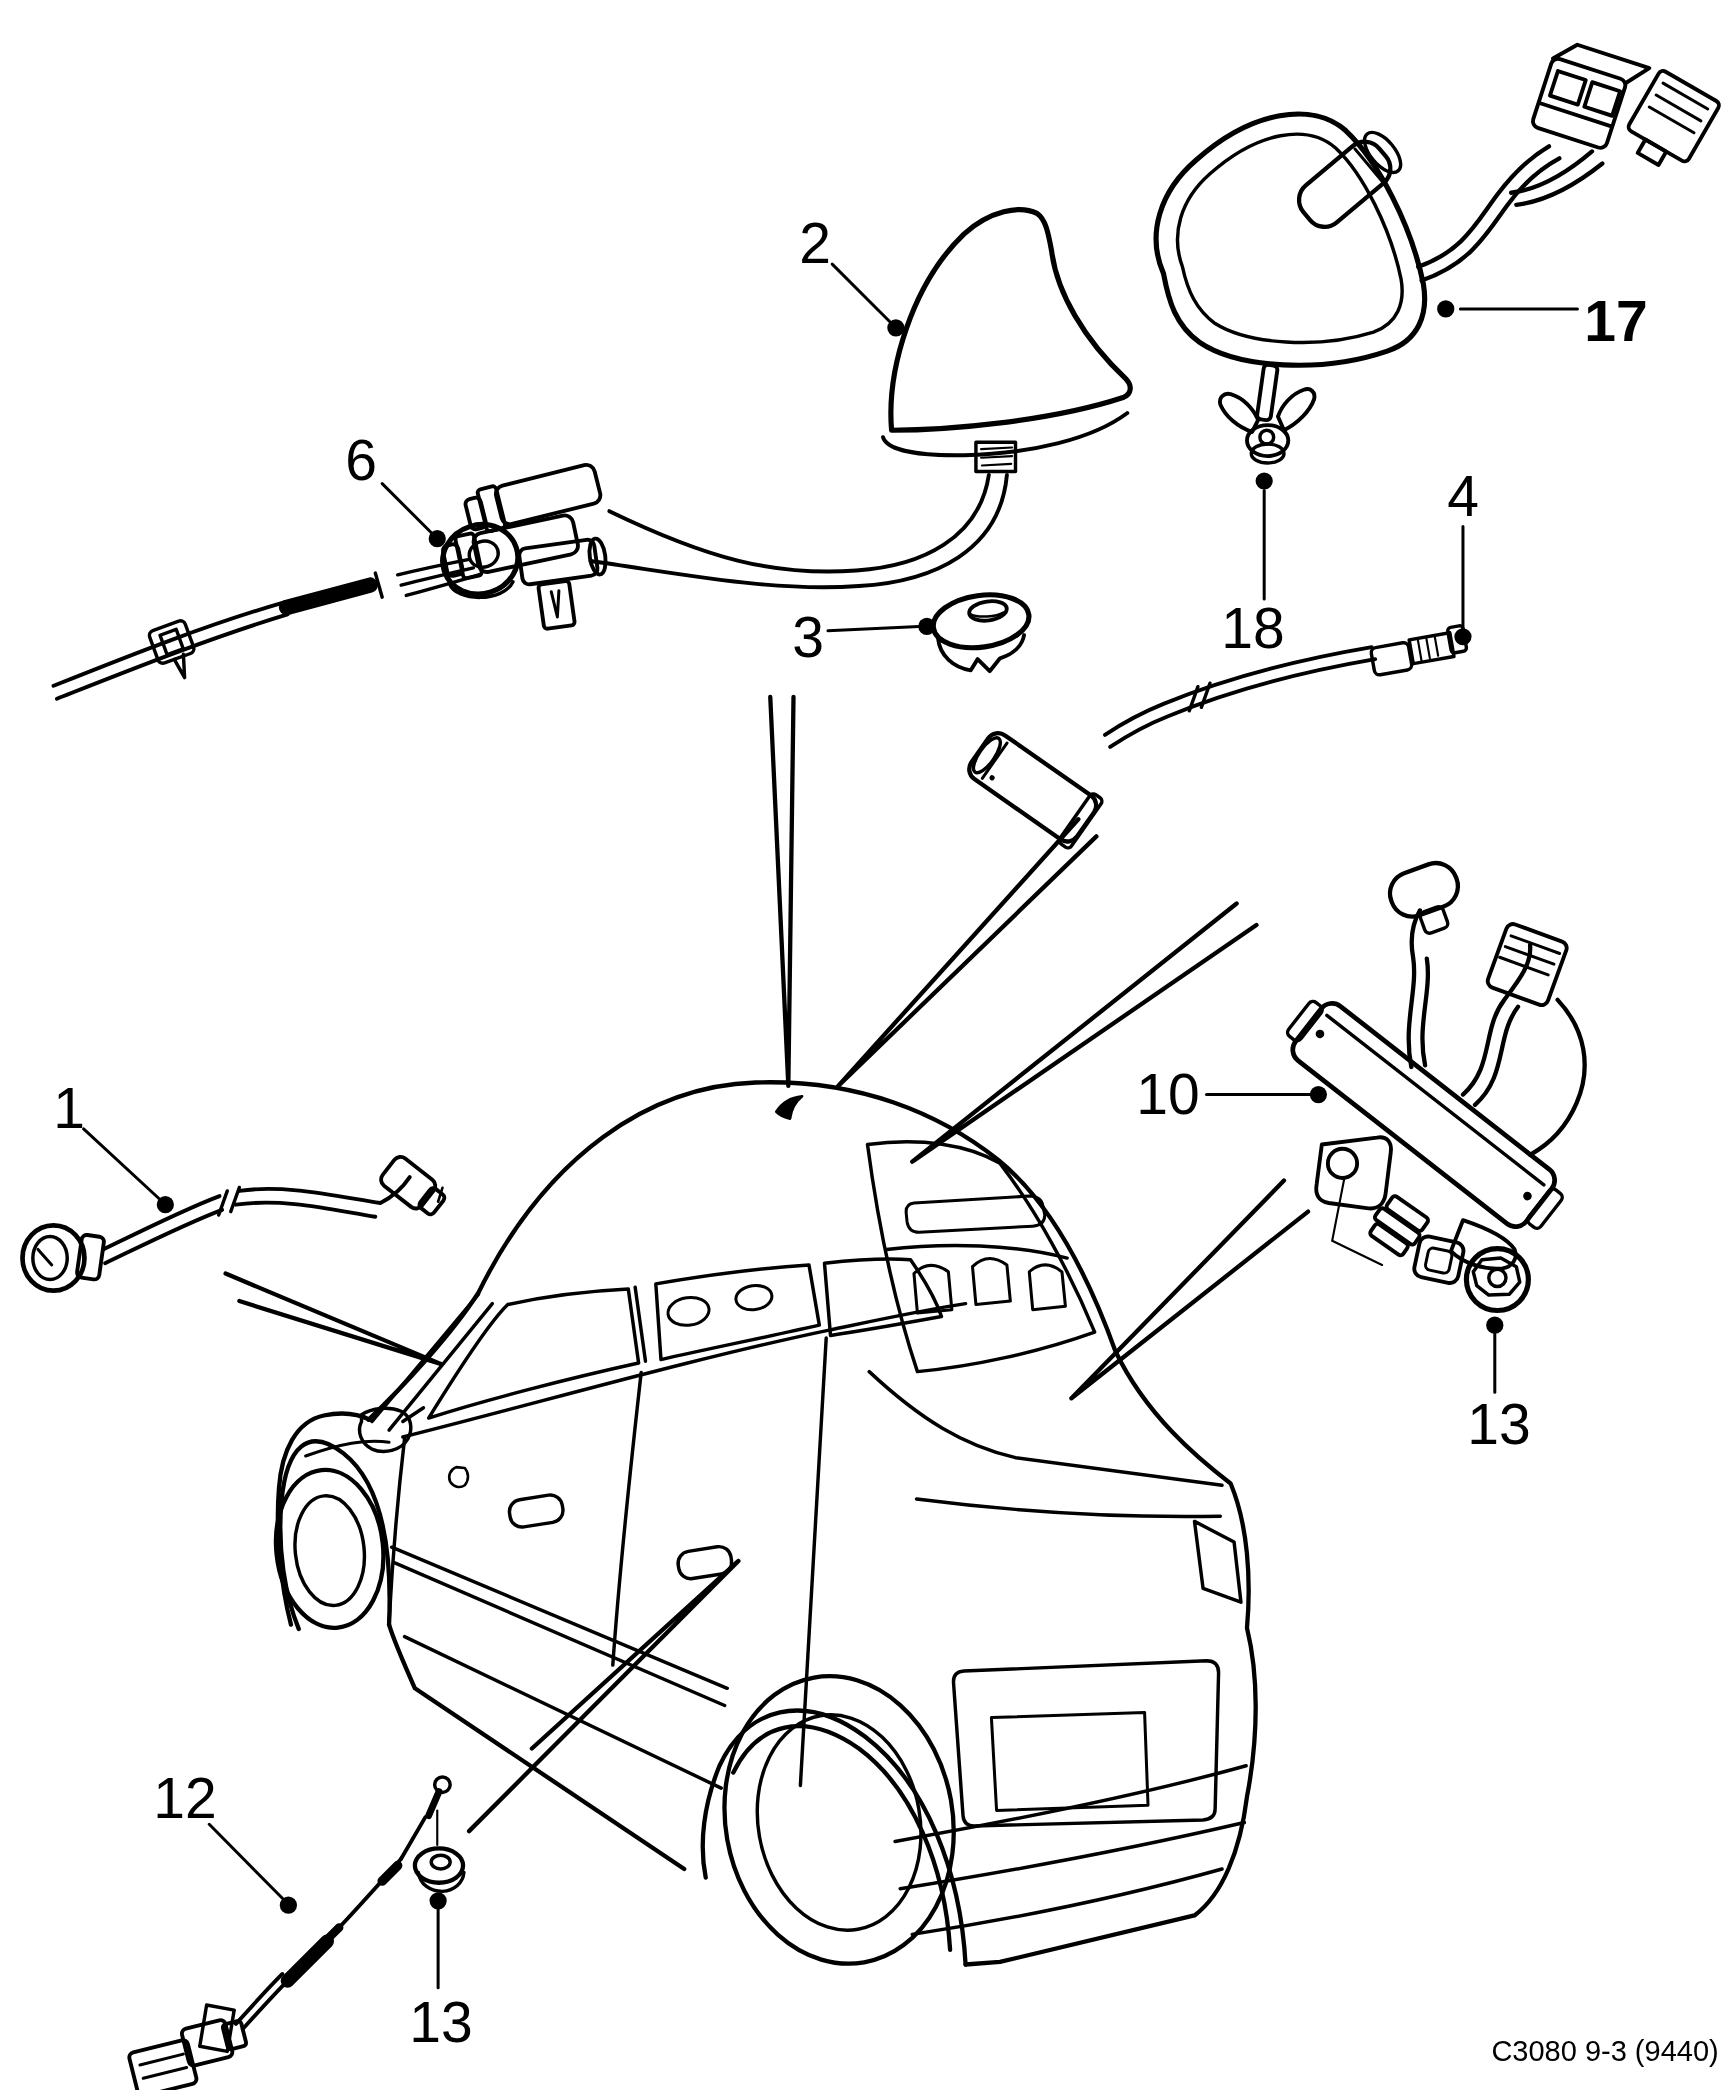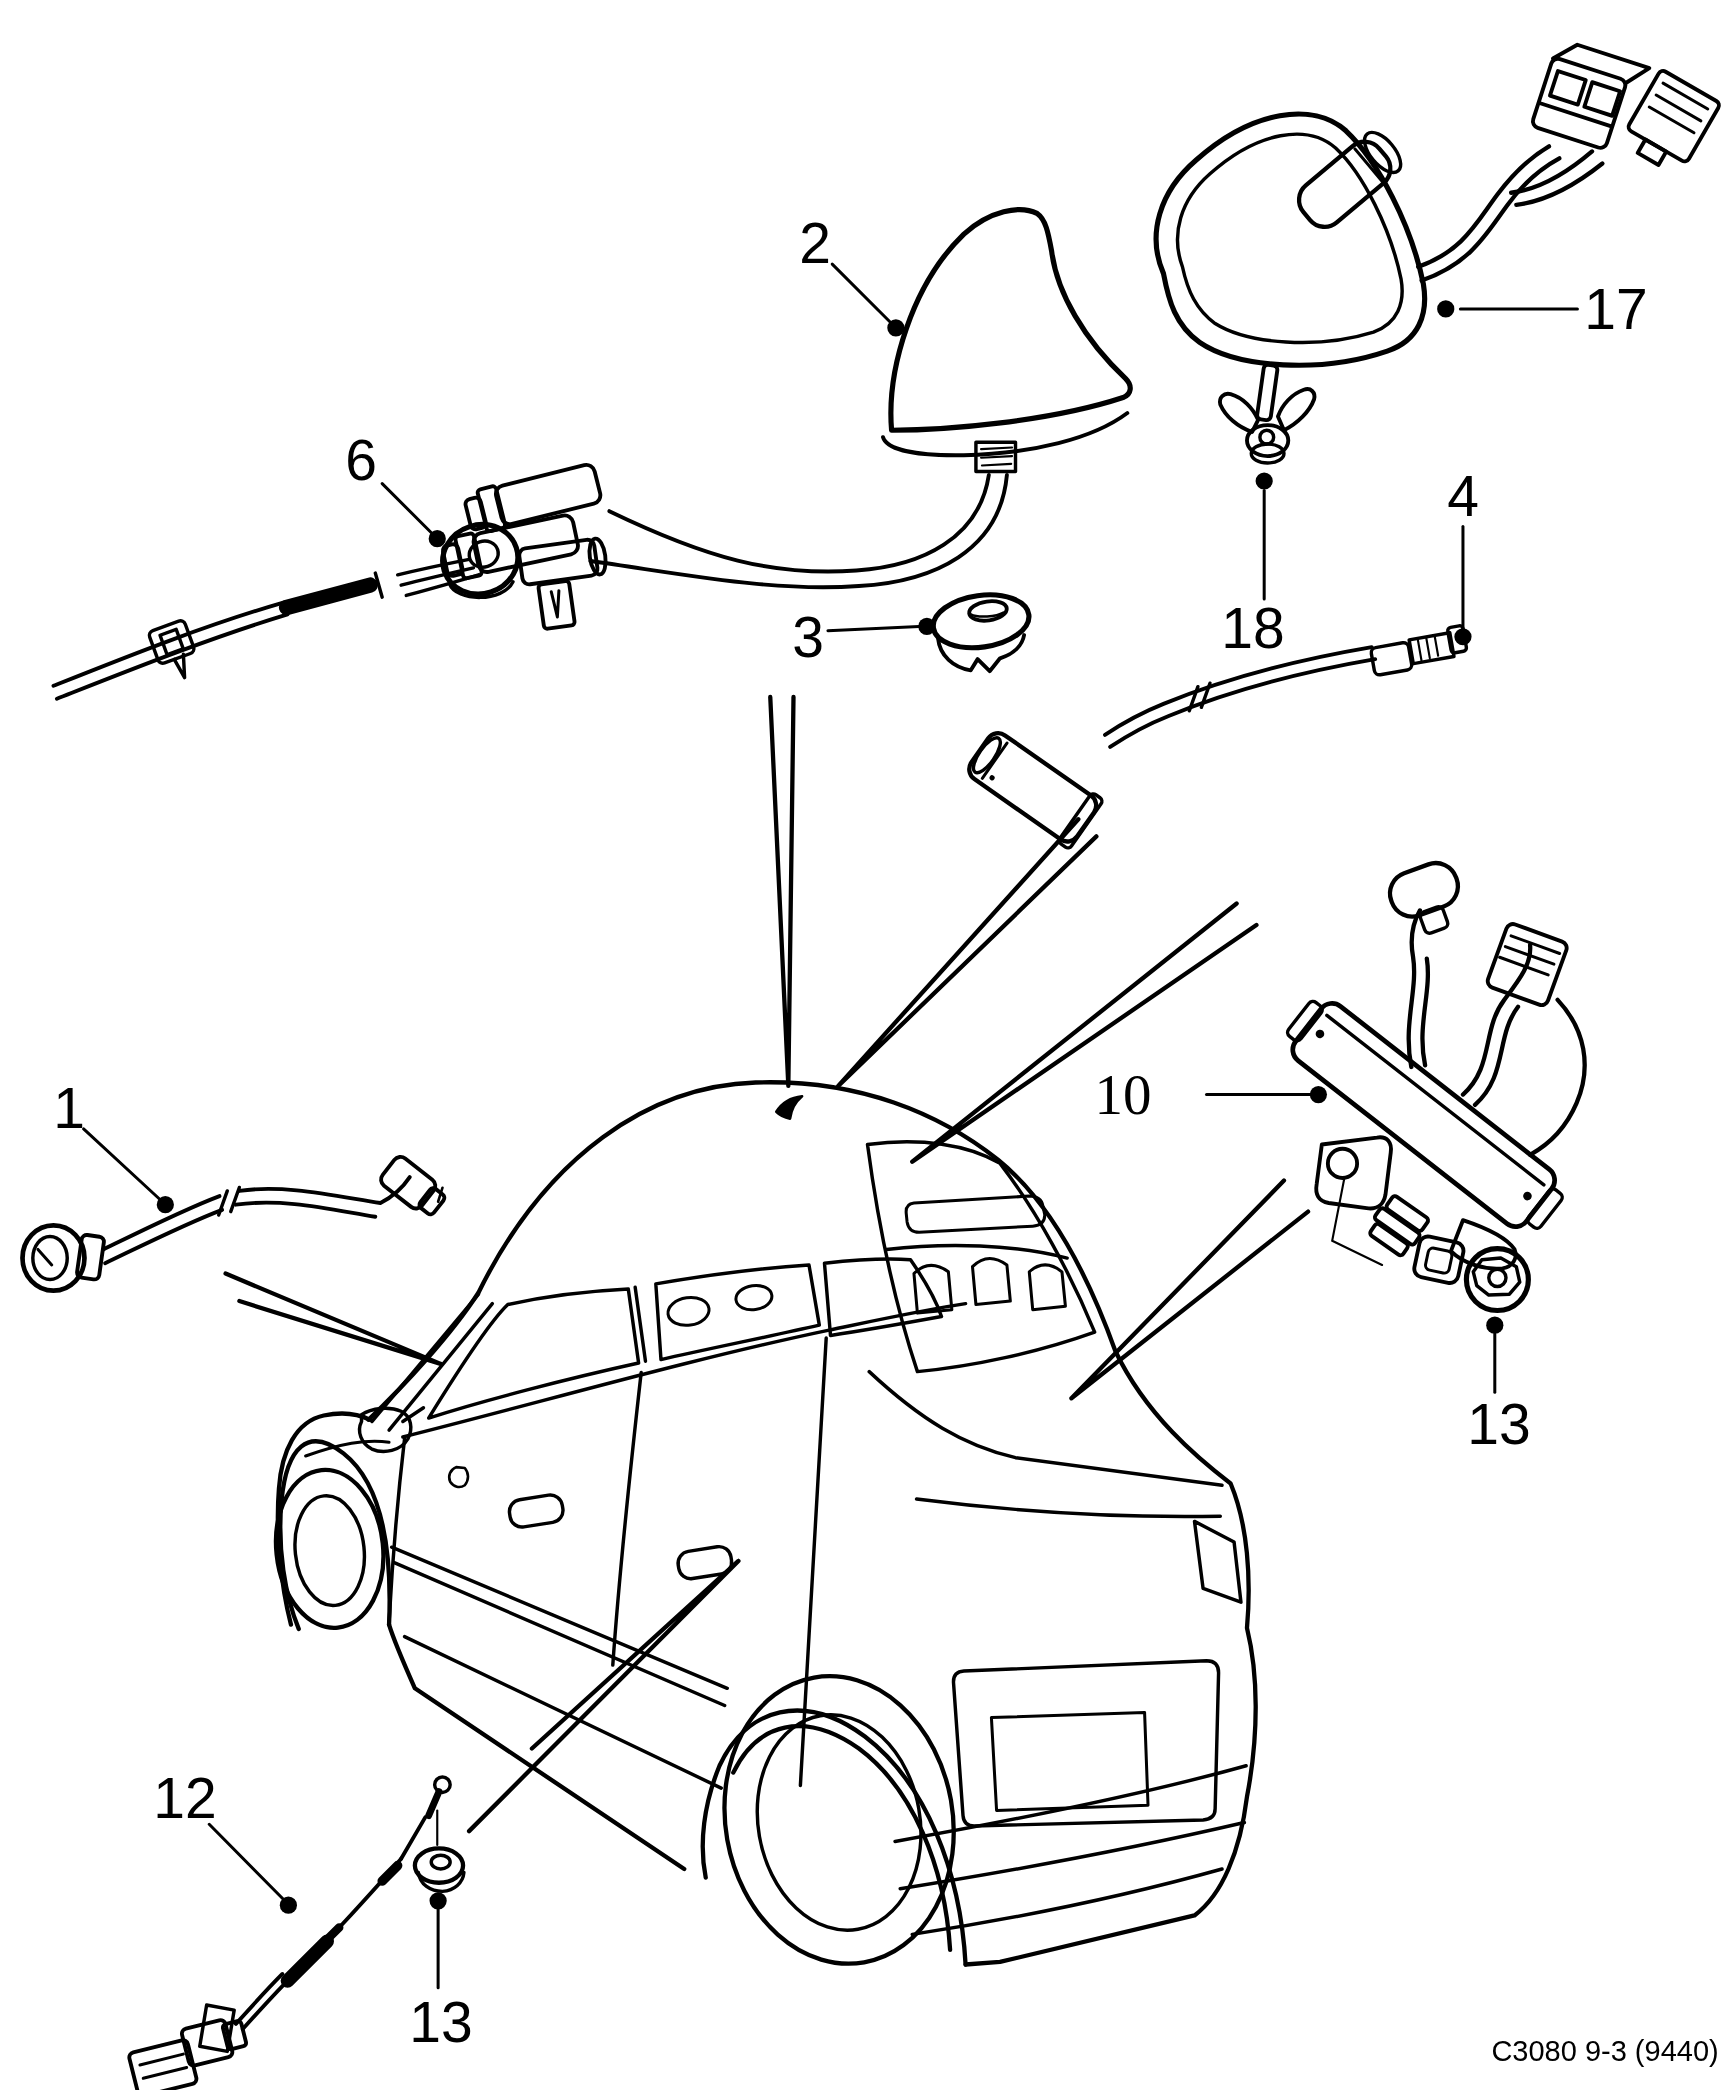--- a/index.html
+++ b/index.html
@@ -340,22 +340,22 @@
     <path d="M 243 2120 L 330 2208"></path>
         <circle cx="335" cy="2214" r="10" fill="#000" stroke="none"></circle>
   </g>
 </svg>
 
   <div class="callout" style="left:69px;top:1108px;">1</div>
   <div class="callout" style="left:815px;top:243px;">2</div>
   <div class="callout" style="left:808px;top:637px;">3</div>
   <div class="callout" style="left:1463px;top:496px;">4</div>
   <div class="callout" style="left:361px;top:460px;">6</div>
-  <div class="callout" style="left:1123px;top:1094px;font-family:Liberation Serif, serif;">10</div>
+  <div class="callout" style="left:1168px;top:1094px;">10</div>
   <div class="callout" style="left:185px;top:1798px;">12</div>
   <div class="callout" style="left:1499px;top:1424px;">13</div>
   <div class="callout" style="left:441px;top:2022px;">13</div>
-  <div class="callout" style="left:1616px;top:309px;">17</div>
+  <div class="callout" style="left:1616px;top:321px;font-weight:bold;">17</div>
   <div class="callout" style="left:1218px;top:628px;margin-left:35px;">18</div>
 
   <div class="caption">C3080 9-3 (9440)</div>
 </div>
 
 
 </body></html>

